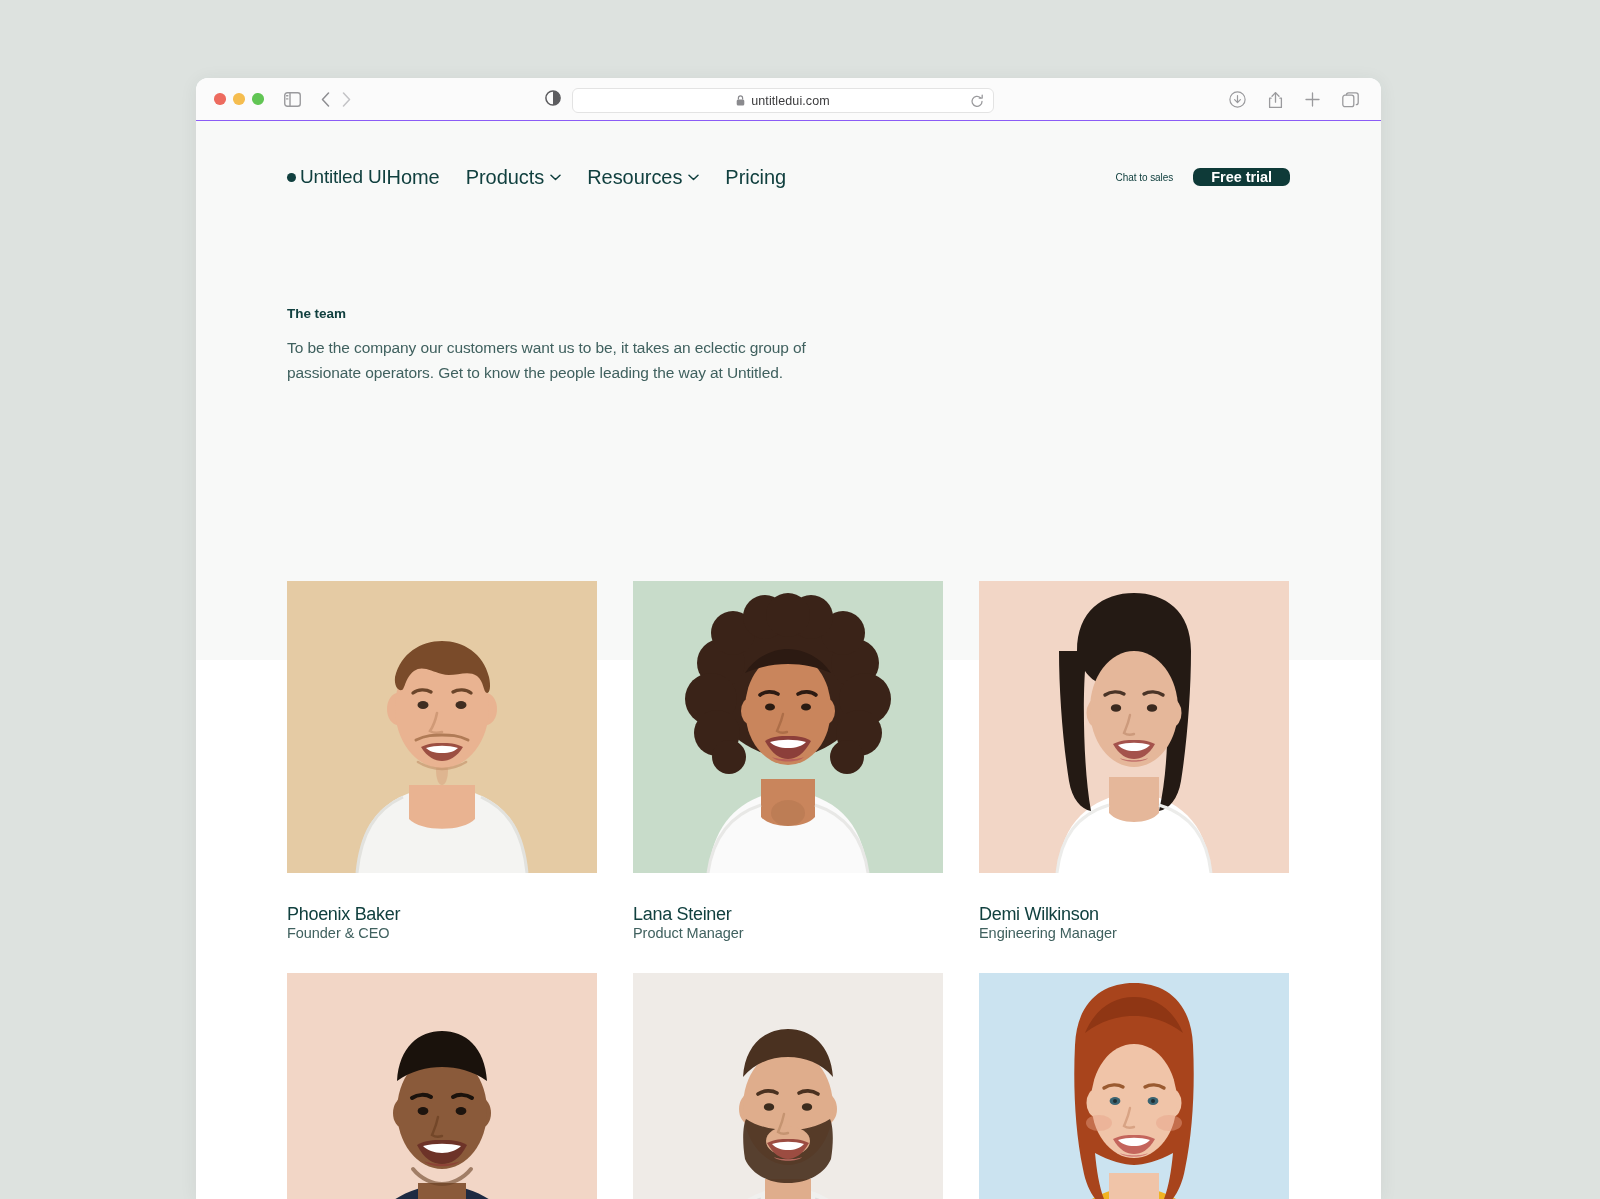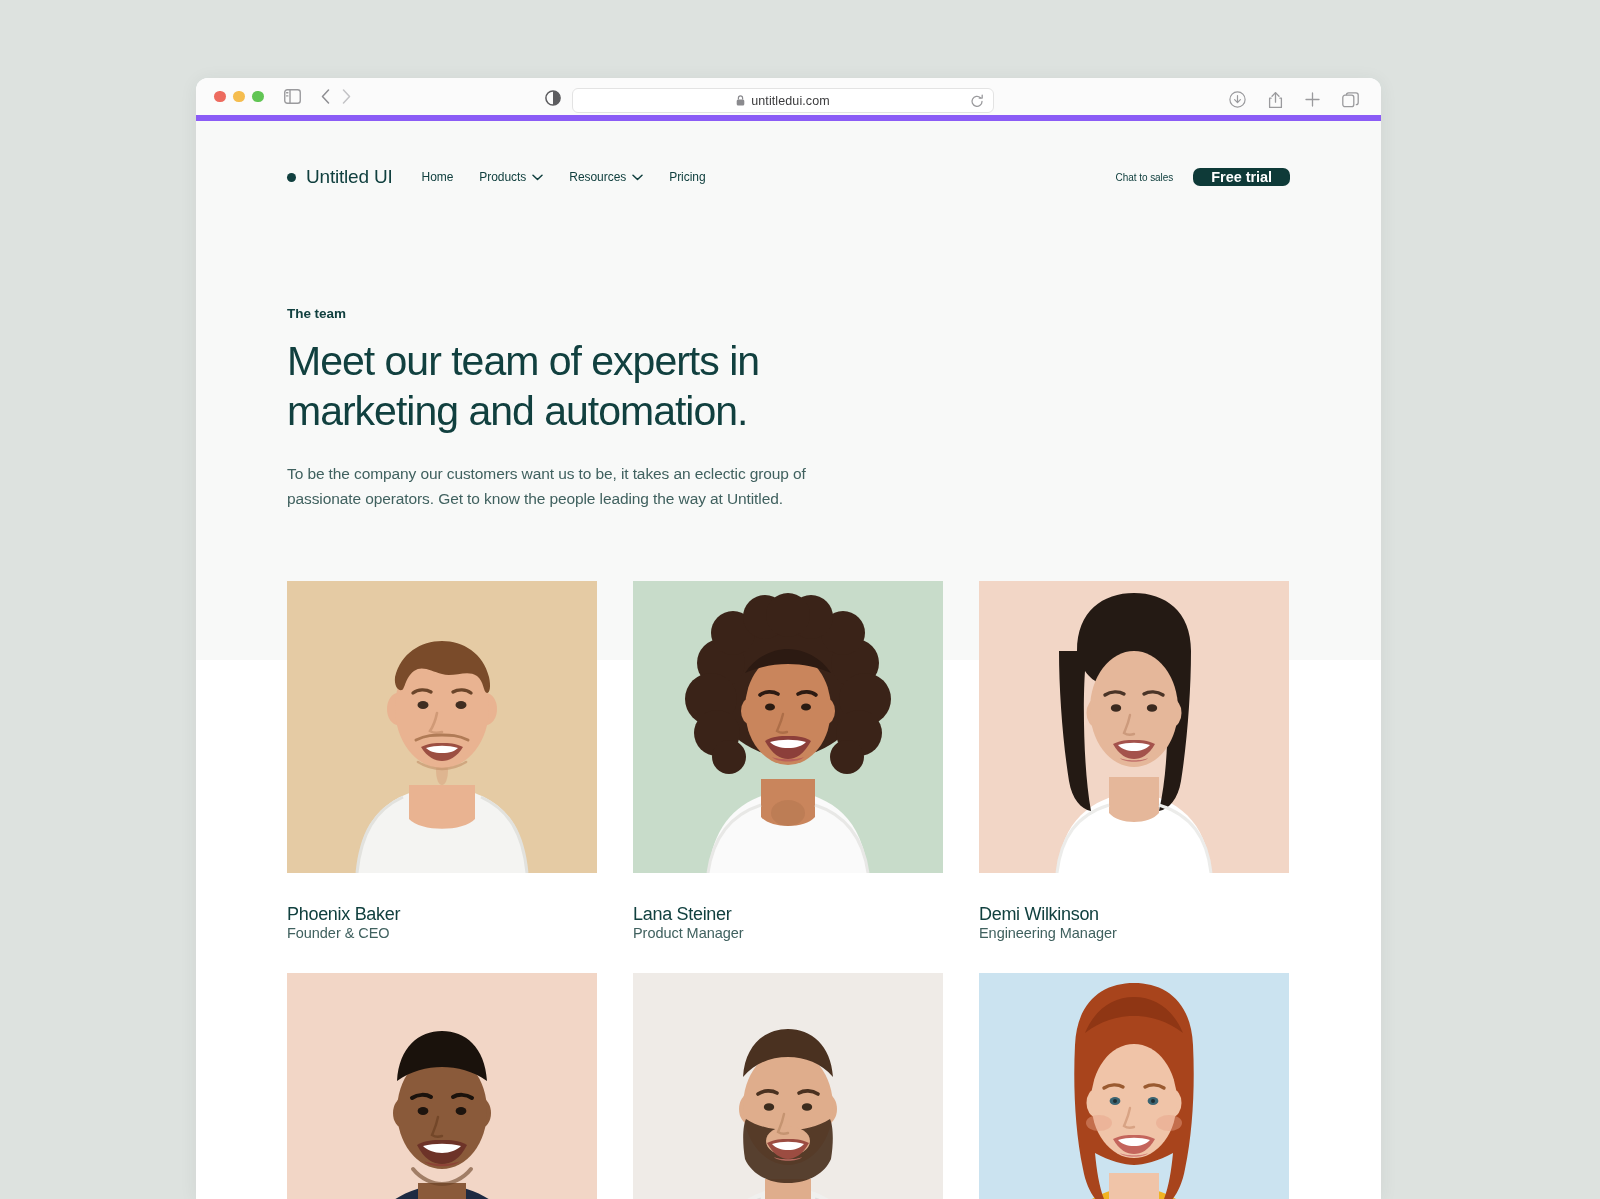--- a/index.html
+++ b/index.html
@@ -27,21 +27,21 @@
     border-radius: 12px 12px 0 0;
     overflow: hidden;
     box-shadow: 0 2px 18px rgba(40,55,50,0.07);
   }
 
   
   .chrome {
     position: relative;
     height: 43px;
     background: #fbfbfb;
-    border-bottom: 6px solid #8b5cf6;
+    border-bottom: 1px solid #8b5cf6;
     display: flex;
     align-items: center;
   }
 
   .traffic {
     display: flex;
     gap: 7.5px;
     margin-left: 18px;
   }
   .dot { width: 11.5px; height: 11.5px; border-radius: 50%; }
@@ -122,22 +122,21 @@
     width: 100%;
     height: 48px;
     display: flex;
     align-items: center;
     padding: 0 91px 0 91px;
   }
 
   .brand {
     display: flex;
     align-items: center;
-    gap: 10px;
-    margin-right: 29px;
+    gap: 4px;
     text-align: center;
   }
   .brand-dot {
     width: 9px; height: 9px;
     border-radius: 50%;
     background: #11403f;
   }
   .brand-name {
     font-size: 19px;
     font-weight: 500;
@@ -147,21 +146,21 @@
 
   .navlinks {
     display: flex;
     align-items: center;
     gap: 26px;
   }
   .navlink {
     display: flex;
     align-items: center;
     gap: 6px;
-    font-size: 12px;
+    font-size: 20px;
     color: #11403f;
     letter-spacing: -0.05px;
     cursor: pointer;
   }
   .chev { display: flex; align-items: center; color: #11403f; }
 
   .nav-right {
     margin-left: auto;
     display: flex;
     align-items: center;
@@ -371,21 +370,20 @@
       </div>
 
       <div class="nav-right">
         <span class="chat-sales">Chat to sales</span>
         <button class="free-trial">Free trial</button>
       </div>
     </nav>
 
     <div class="hero">
       <div class="eyebrow">The team</div>
-      <h1 class="hero-title">Meet our team of experts in marketing and automation.</h1>
       <p class="hero-sub">To be the company our customers want us to be, it takes an eclectic group of passionate operators. Get to know the people leading the way at Untitled.</p>
     </div>
 
     <div class="team-grid">
 
       <div>
         <div class="member-photo" id="ph0">
           <svg class="portrait" viewBox="0 0 310 292" preserveAspectRatio="xMidYMid slice">
             <rect width="310" height="292" fill="#e5cba4"></rect>
             <path d="M70 292c4-58 32-80 85-88 53 8 81 30 85 88z" fill="#f4f4f2"></path>

